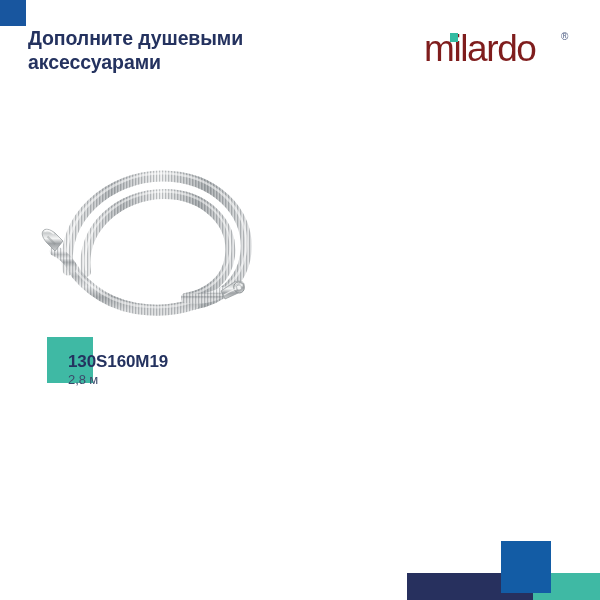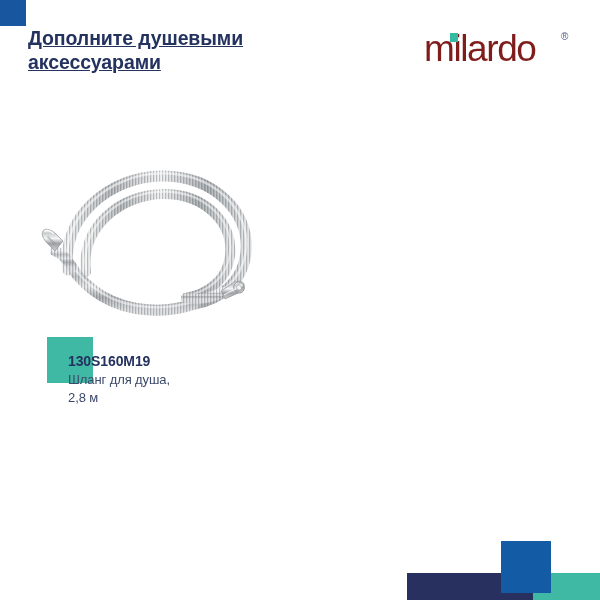--- a/index.html
+++ b/index.html
@@ -32,21 +32,20 @@
   .headline {
     position: absolute;
     left: 28px;
     top: 26px;
     width: 300px;
     font-size: 19.5px;
     line-height: 24px;
     font-weight: bold;
     color: #24325f;
     letter-spacing: -0.1px;
-    text-decoration: underline;
   }
 
   
   .brand {
     position: absolute;
     left: 424px;
     top: 26px;
     width: 160px;
     height: 46px;
   }
@@ -100,21 +99,21 @@
     height: 46px;
     background: #3fb9a4;
   }
   .label-text {
     position: absolute;
     left: 68px;
     top: 352px;
     width: 220px;
   }
   .label-code {
-    font-size: 14px;
+    font-size: 17px;
     line-height: 19px;
     font-weight: bold;
     color: #24325f;
     letter-spacing: -0.1px;
   }
   .label-desc {
     font-size: 13px;
     line-height: 18px;
     font-weight: normal;
     color: #3c4a6b;
@@ -261,21 +260,20 @@
         <ellipse cx="215" cy="155.5" rx="5.2" ry="5.6" fill="url(#nutGrad)" stroke="#878c8f" stroke-width="0.8" transform="rotate(-28 215 155.5)"></ellipse>
         <ellipse cx="215" cy="155.5" rx="2.3" ry="2.6" fill="#f4f5f5" stroke="#9ba0a3" stroke-width="0.6" transform="rotate(-28 215 155.5)"></ellipse>
         <path d="M 200 163 C 205 160, 209 158, 212 157" fill="none" stroke="#ffffff" stroke-width="1.3" opacity="0.7"></path>
       </g>
     </svg>
   </div>
 
   <div class="label-swatch"></div>
   <div class="label-text">
     <div class="label-code">130S160M19</div>
-    <div class="label-desc">Шланг для душа,</div>
     <div class="label-desc">2,8 м</div>
   </div>
 
   <div class="deco-bar-navy"></div>
   <div class="deco-block-teal"></div>
   <div class="deco-square-blue"></div>
 
 </div>
 
 </body></html>

